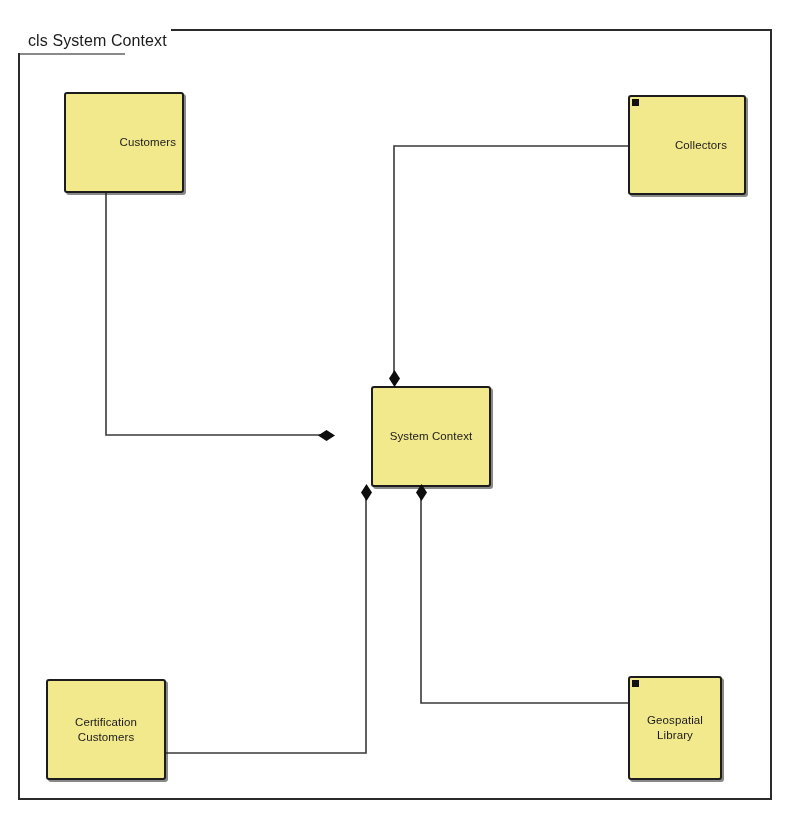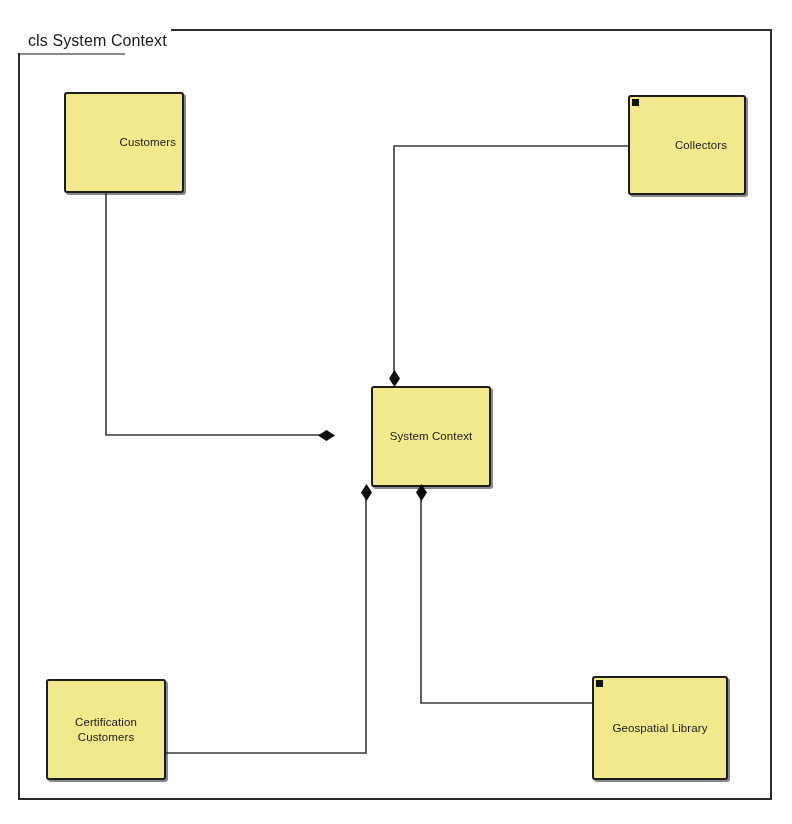--- a/index.html
+++ b/index.html
@@ -124,21 +124,21 @@
     width: 7px;
     height: 7px;
     background: #121212;
   }
 
   
   #node-customers   { left: 64px;  top: 92px;  width: 120px; height: 101px; justify-content: flex-end; }
   #node-collectors  { left: 628px; top: 95px;  width: 118px; height: 100px; padding-left: 28px; }
   #node-system      { left: 335px; top: 386px; width: 120px; height: 101px; margin-left: 36px; }
   #node-certauth    { left: 46px;  top: 679px; width: 120px; height: 101px; }
-  #node-geospatial  { left: 592px; top: 676px; width: 136px; height: 104px; }
+  #node-geospatial  { left: 628px; top: 676px; width: 94px; height: 104px; }
 
   
   .diamond {
     position: absolute;
     background: #0d0d0d;
     z-index: 6;
   }
   .diamond.vert {
     width: 11px;
     height: 17px;

